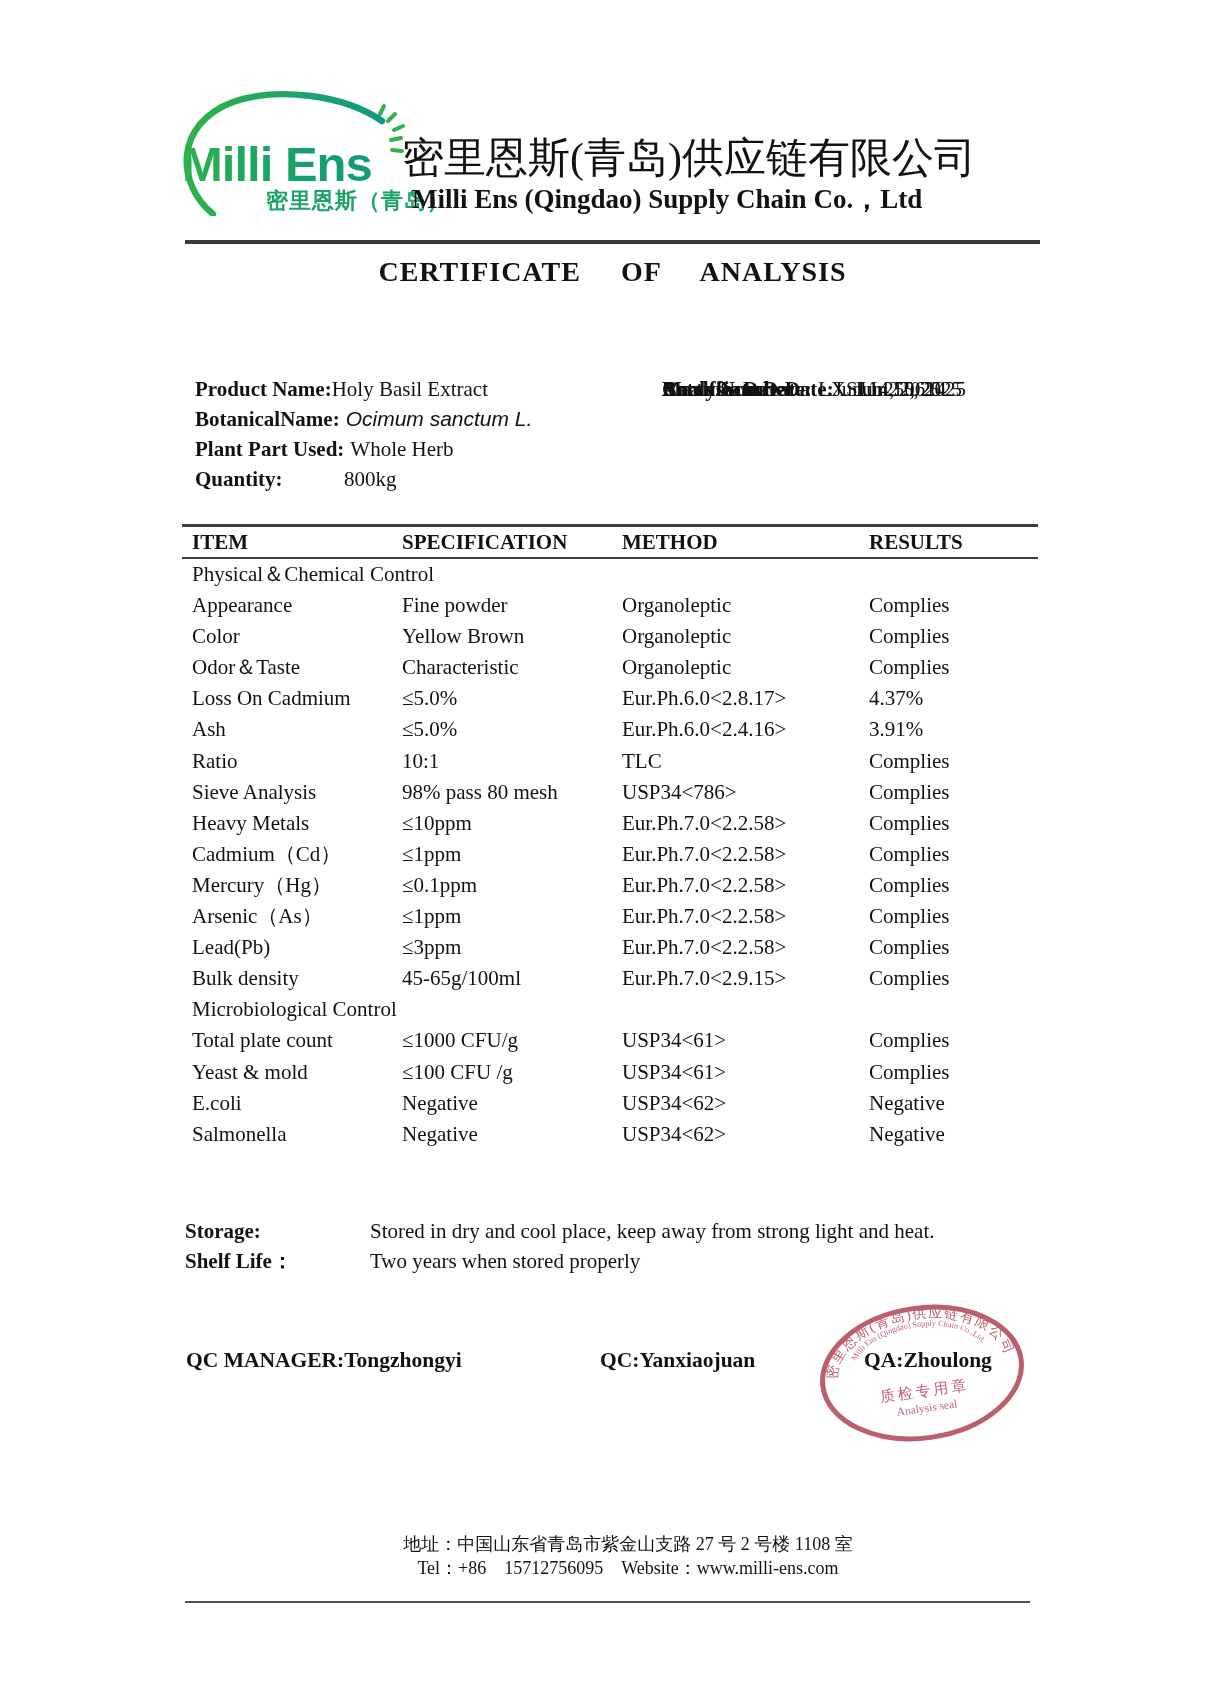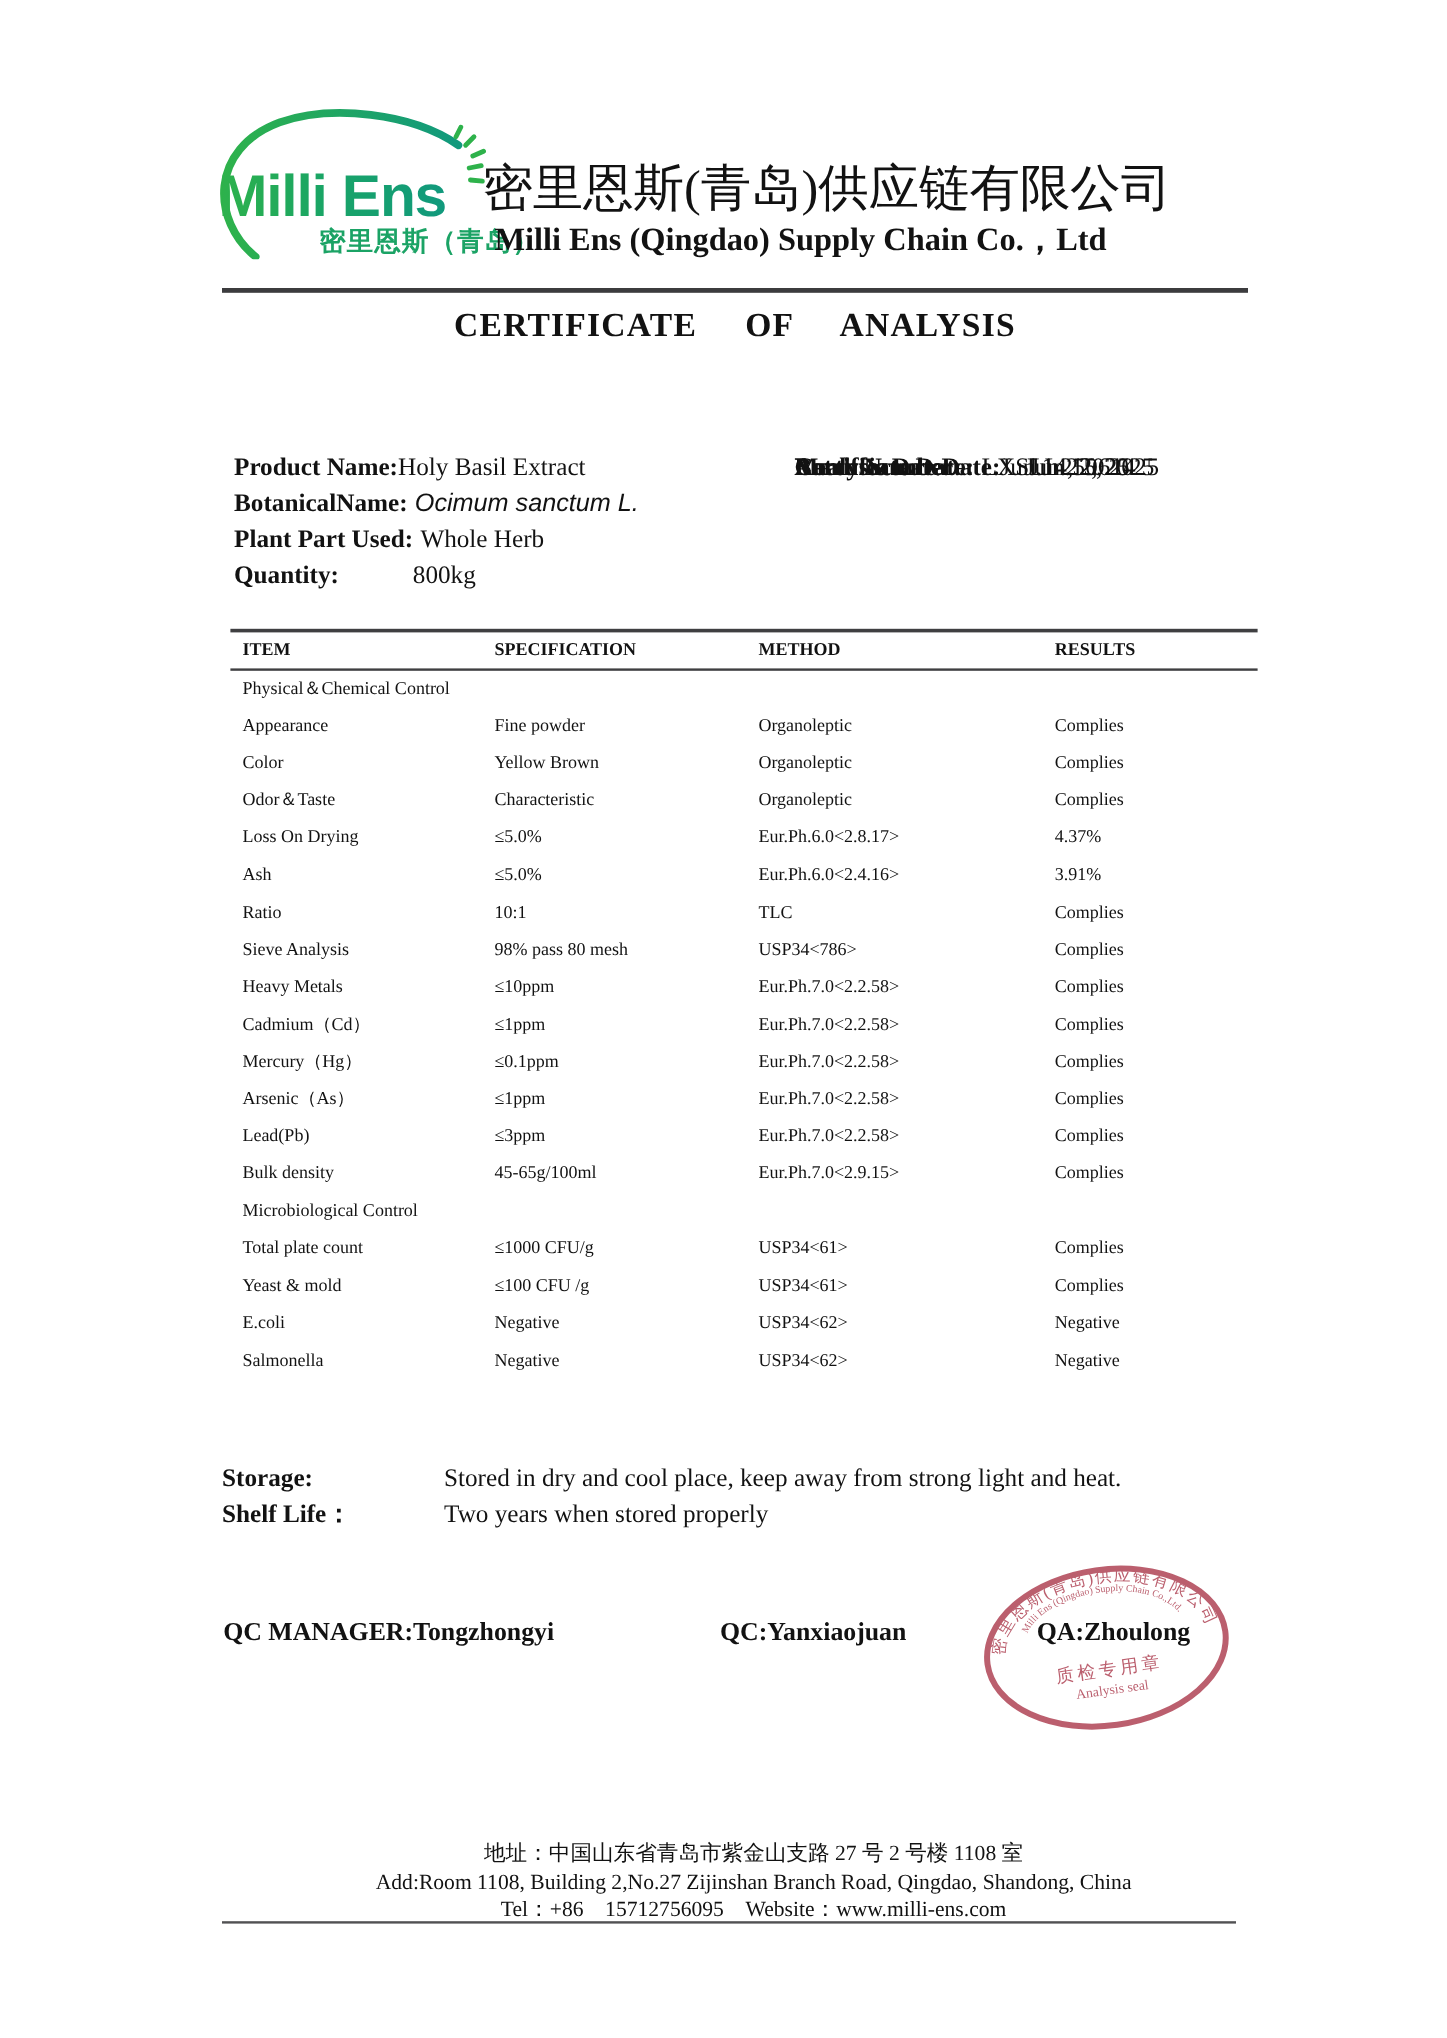--- a/index.html
+++ b/index.html
@@ -31,21 +31,21 @@
   
   .info{left:195px;top:374px;width:860px;font-size:21px;}
   .info-row{height:30px;line-height:30px;white-space:nowrap;}
   .info-col-r{position:absolute;left:467px;top:0px;}
   .lbl{font-weight:bold;display:inline-block;}
   .val-italic{font-family:Liberation Sans, sans-serif;font-style:italic;}
   .mw149{min-width:149px;} .mw156{min-width:156px;} .mw196{min-width:196px;} .mw192{min-width:192px;}
   .gap6{margin-left:6px;}
 
   
-  .coa-table{left:192px;top:524px;width:856px;font-size:15px;text-align:center;}
+  .coa-table{left:182px;top:524px;width:856px;font-size:21px;text-align:center;}
   .t-head{position:relative;border-top:3px solid #3f3f41;border-bottom:2px solid #3f3f41;
           height:30px;line-height:30px;font-weight:bold;}
   .t-body{position:relative;}
   .trow{position:relative;height:31.1px;line-height:31.1px;}
   .cell{position:absolute;white-space:nowrap;}
   .ci{left:10px;} .cs{left:220px;} .cm{left:440px;} .cr{left:687px;}
   .sec{font-weight:normal;}
 
   
   .summary{left:185px;top:1216px;width:860px;font-size:21px;}
@@ -144,21 +144,21 @@
           <span class="cell cm">Organoleptic</span>
           <span class="cell cr">Complies</span>
         </div>
       <div class="trow">
           <span class="cell ci">Odor＆Taste</span>
           <span class="cell cs">Characteristic</span>
           <span class="cell cm">Organoleptic</span>
           <span class="cell cr">Complies</span>
         </div>
       <div class="trow">
-          <span class="cell ci">Loss On Drying</span>
+          <span class="cell ci">Loss On Cadmium</span>
           <span class="cell cs">≤5.0%</span>
           <span class="cell cm">Eur.Ph.6.0&lt;2.8.17&gt;</span>
           <span class="cell cr">4.37%</span>
         </div>
       <div class="trow">
           <span class="cell ci">Ash</span>
           <span class="cell cs">≤5.0%</span>
           <span class="cell cm">Eur.Ph.6.0&lt;2.4.16&gt;</span>
           <span class="cell cr">3.91%</span>
         </div>
@@ -266,17 +266,16 @@
     </text>
     <text font-size="8.2" fill="#b24a5b" font-family="Liberation Serif, serif">
       <textPath href="#sealArcEN" startOffset="50%" text-anchor="middle">Milli Ens (Qingdao) Supply Chain Co.,Ltd.</textPath>
     </text>
     <text x="107" y="96" text-anchor="middle" font-size="15" letter-spacing="3" fill="#b24a5b">质检专用章</text>
     <text x="107" y="112" text-anchor="middle" font-size="11.5" fill="#b24a5b">Analysis seal</text>
   </svg>
 
   <div class="abs footer">
     <div class="foot-line">地址：中国山东省青岛市紫金山支路 27 号 2 号楼 1108 室</div>
-    <div class="foot-line">Add:Room 1108, Building 2,No.27 Zijinshan Branch Road, Qingdao, Shandong, China</div>
     <div class="foot-line">Tel：+86　15712756095　Website：www.milli-ens.com</div>
   </div>
   <div class="abs rule-bottom"></div>
 </div>
 
 </body></html>

